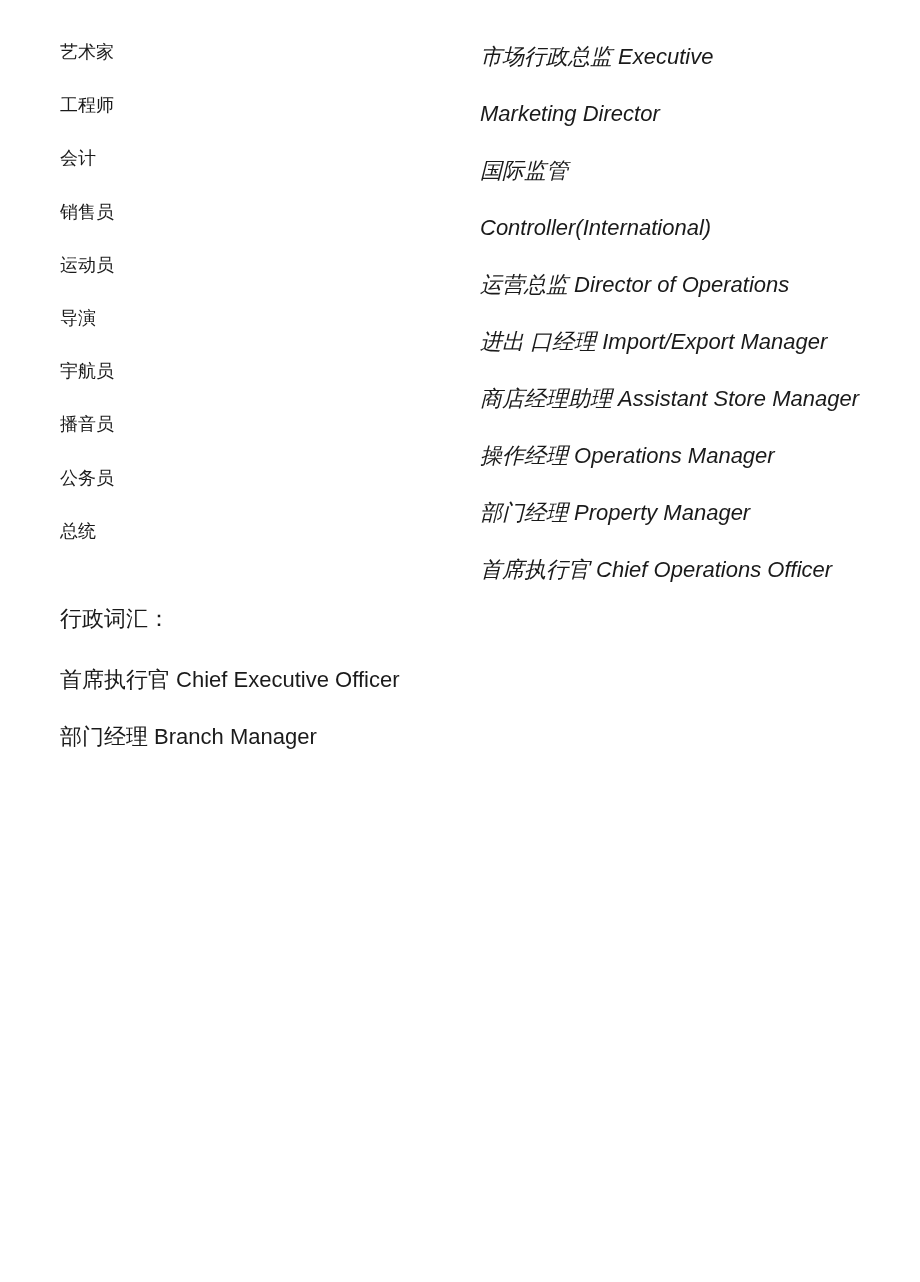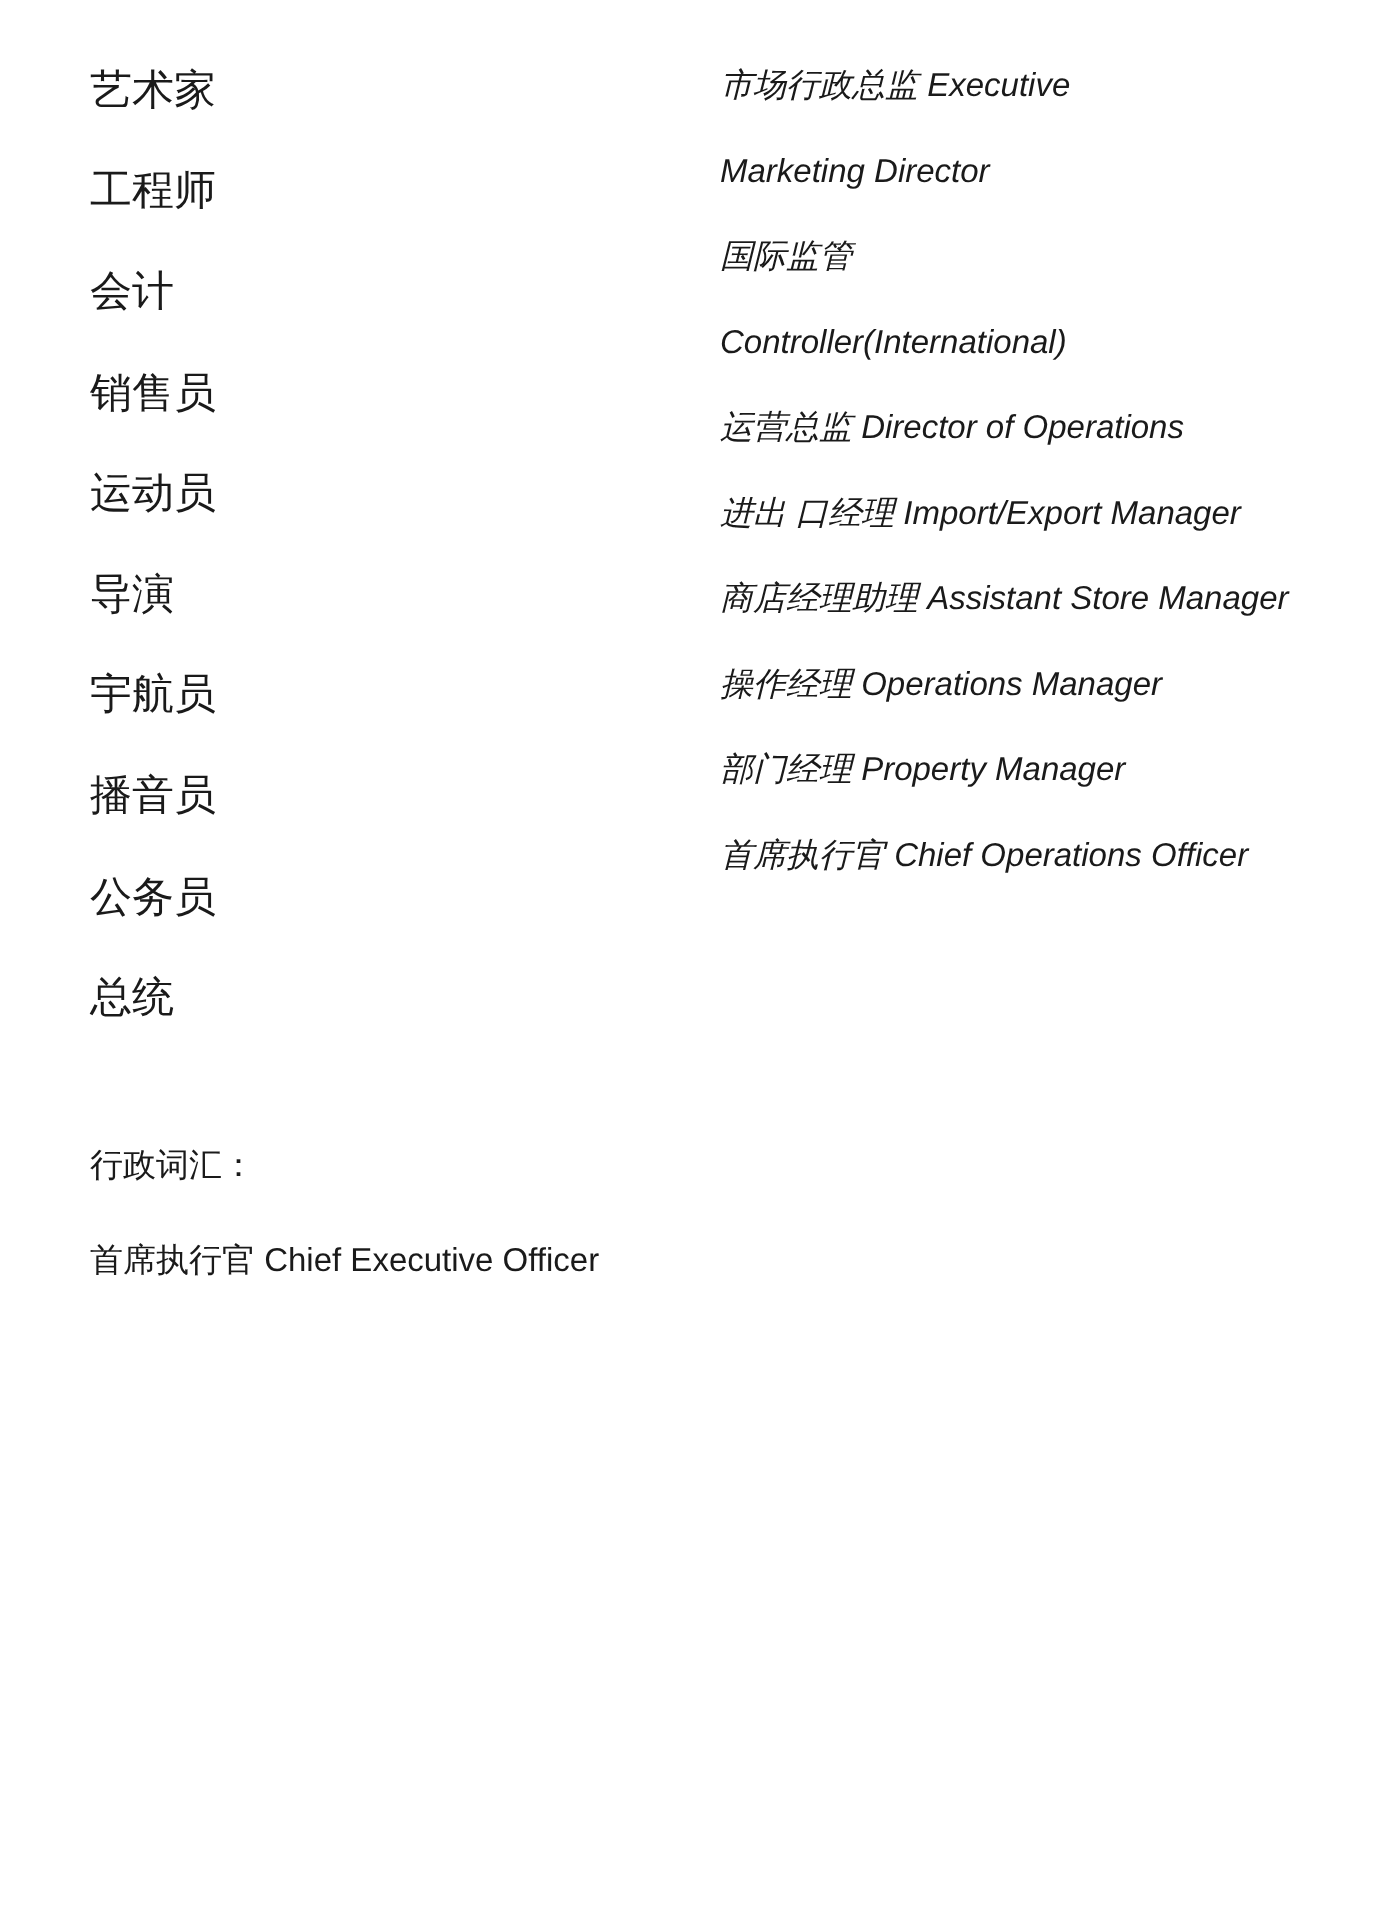--- a/index.html
+++ b/index.html
@@ -27,33 +27,32 @@
     .left-column {
       padding-right: 20px;
     }
 
     .right-column {
       padding-left: 20px;
       font-style: italic;
     }
 
     .vocab-item {
-      font-size: 28px;
+      font-size: 18px;
       line-height: 1.4;
       margin-bottom: 28px;
       color: #1a1a1a;
     }
 
     .section-heading {
       font-size: 22px;
       line-height: 1.4;
       margin-bottom: 28px;
-      margin-top: 80px;
+      margin-top: 60px;
       color: #1a1a1a;
-      font-family: Liberation Mono, monospace;
     }
 
     .admin-vocab-item {
       font-size: 22px;
       line-height: 1.5;
       margin-bottom: 24px;
       color: #1a1a1a;
     }
   </style>
 </head>
@@ -70,20 +69,21 @@
         <div class="vocab-item">运动员</div>
         <div class="vocab-item">导演</div>
         <div class="vocab-item">宇航员</div>
         <div class="vocab-item">播音员</div>
         <div class="vocab-item">公务员</div>
         <div class="vocab-item">总统</div>
       </div>
     <div class="section-heading">行政词汇：</div>
     <div id="left-admin-items">
         <div class="admin-vocab-item">首席执行官 Chief Executive Officer</div>
+        <div class="admin-vocab-item">部门经理  Branch Manager</div>
       </div>
   </div>
 
   <div class="right-column">
     <div id="right-admin-items">
         <div class="admin-vocab-item">市场行政总监 Executive</div>
         <div class="admin-vocab-item">Marketing Director</div>
         <div class="admin-vocab-item">国际监管</div>
         <div class="admin-vocab-item">Controller(International)</div>
         <div class="admin-vocab-item">运营总监  Director of Operations</div>

